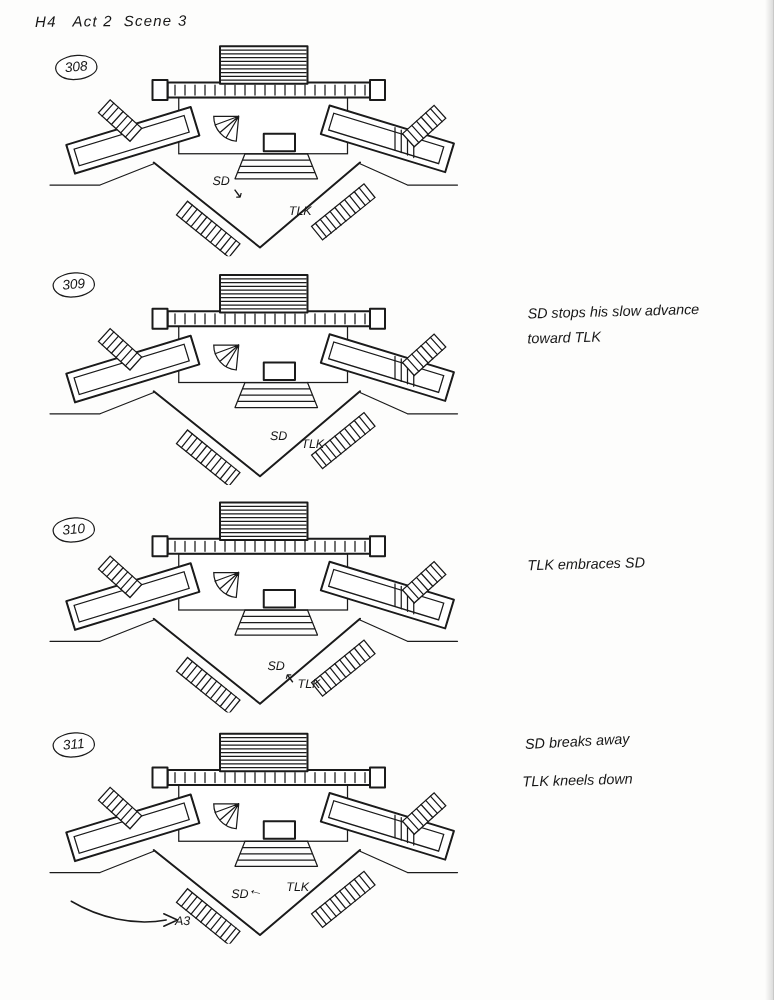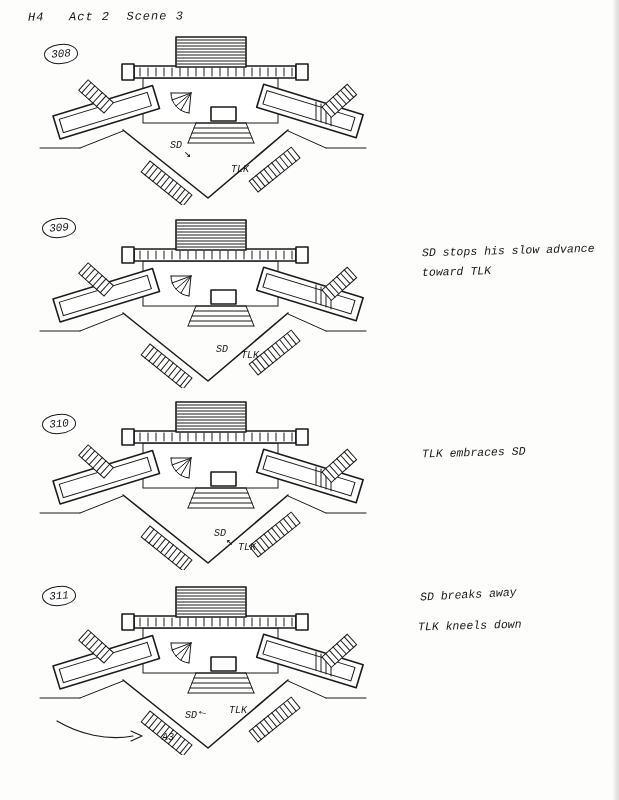--- a/index.html
+++ b/index.html
@@ -1,19 +1,19 @@
 <!DOCTYPE html>
 <html><head>
 <meta charset="utf-8">
 <style>
   html,body{margin:0;padding:0;background:#9b9b9b;}
   .page{
     position:relative;width:619px;height:800px;margin:0 auto;
     background:#fdfdfc;overflow:hidden;
-    font-family:Liberation Mono, monospace;color:#1a1a1a;
+    font-family:Liberation Sans, sans-serif;color:#1a1a1a;
   }
   .page::after{
     content:'';position:absolute;top:0;right:0;bottom:0;width:7px;
     background:linear-gradient(to right,rgba(0,0,0,0),rgba(0,0,0,.14));
     pointer-events:none;
   }
   .hw{font-style:italic;color:#161616;}
   .header{
     position:absolute;left:28px;top:10px;font-size:12px;letter-spacing:1px;
     white-space:pre;transform:rotate(-.5deg);
@@ -122,17 +122,17 @@
   <svg class="stage" style="top:585px" viewBox="0 0 330 170">
       <use href="#stage"></use>
     </svg>
   <span class="hw lbl" style="left:185px;top:710px">SD</span>
   <span class="hw arr" style="left:199px;top:706px;transform:rotate(14deg)">←</span>
   <span class="hw lbl" style="left:229px;top:705px">TLK</span>
   <svg class="exit-arrow" style="left:55px;top:716px" width="96" height="30" viewBox="0 0 96 30">
     <path class="thin2" fill="none" d="M2 5C24 18 52 25 78 20"></path>
     <path class="thin2" fill="none" d="M76 15L87 20L76 25"></path>
   </svg>
-  <span class="hw lbl" style="left:162px;top:732px">A3</span>
+  <span class="hw lbl" style="left:140px;top:732px">A3</span>
   <span class="hw note" style="left:420px;top:588px;transform:rotate(-3deg)">SD breaks away</span>
   <span class="hw note" style="left:418px;top:619px">TLK kneels down</span>
 
 </div>
 
 </body></html>

